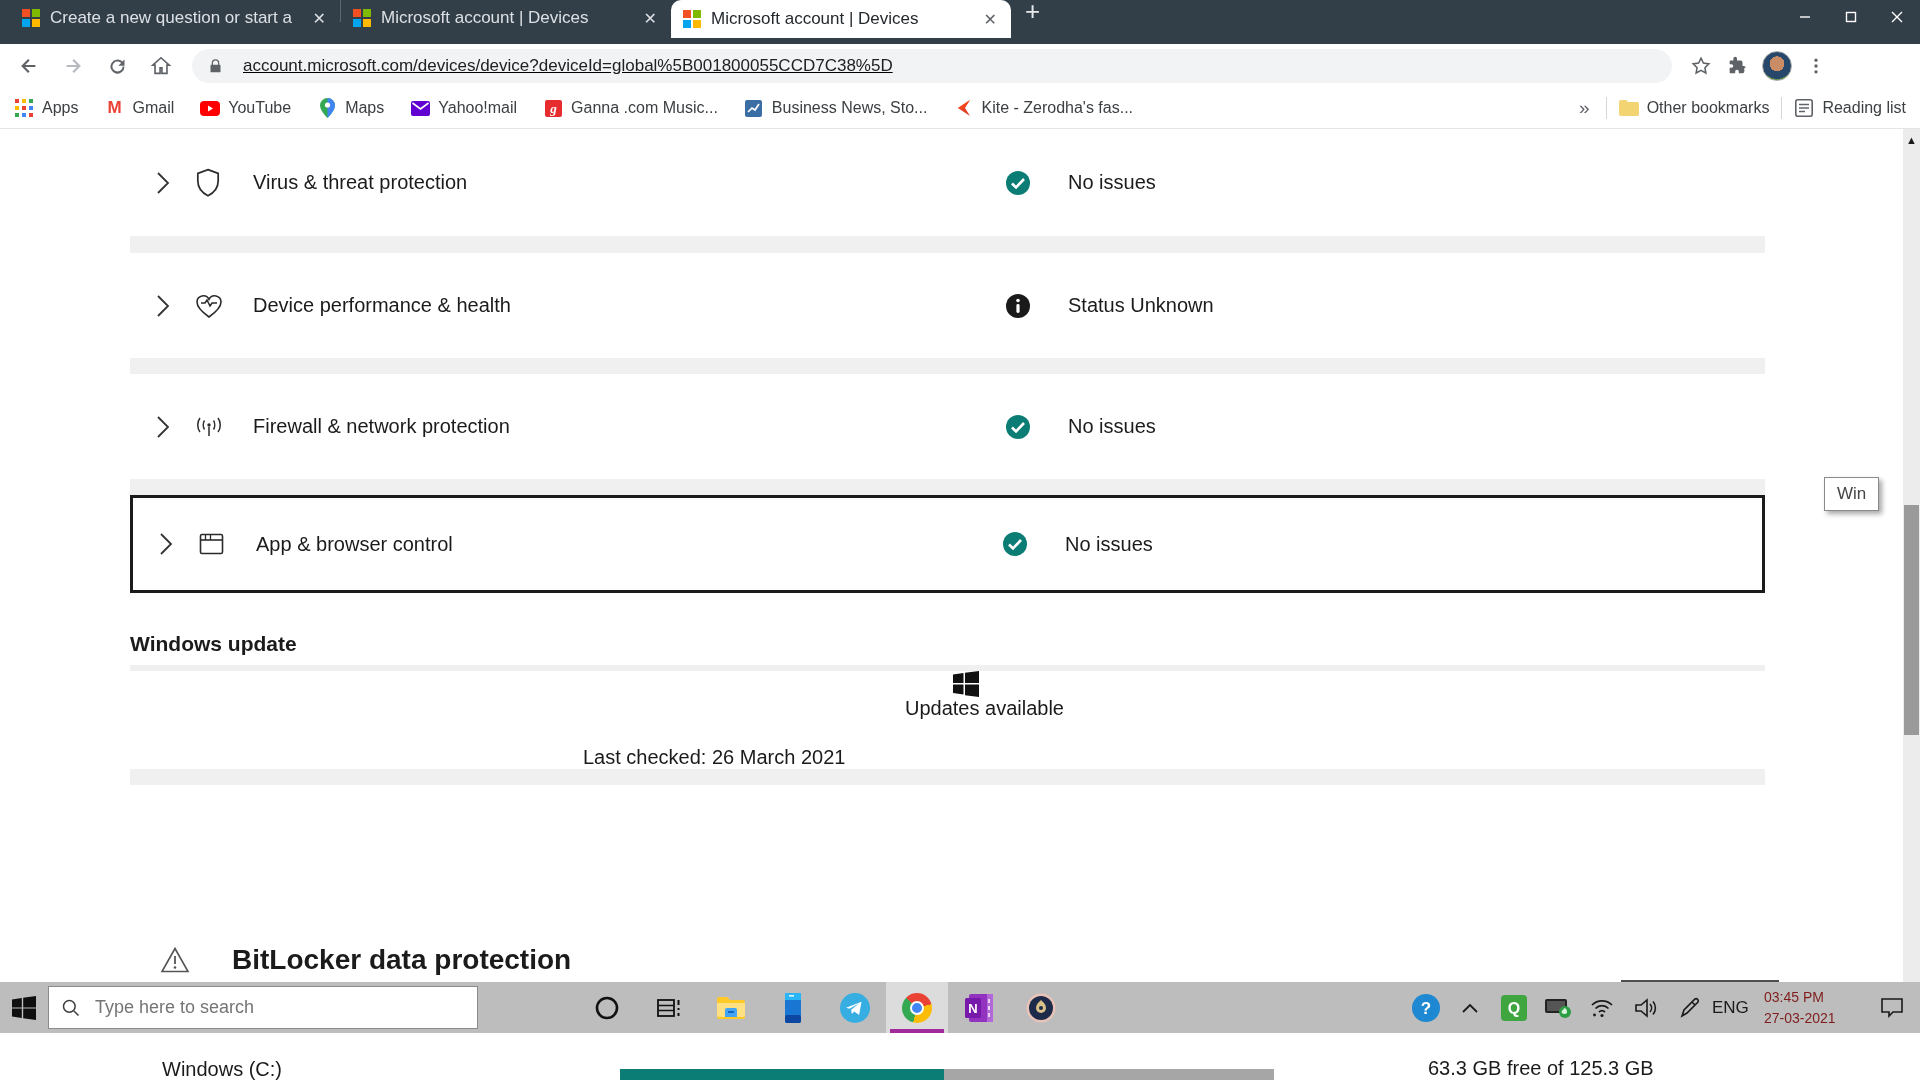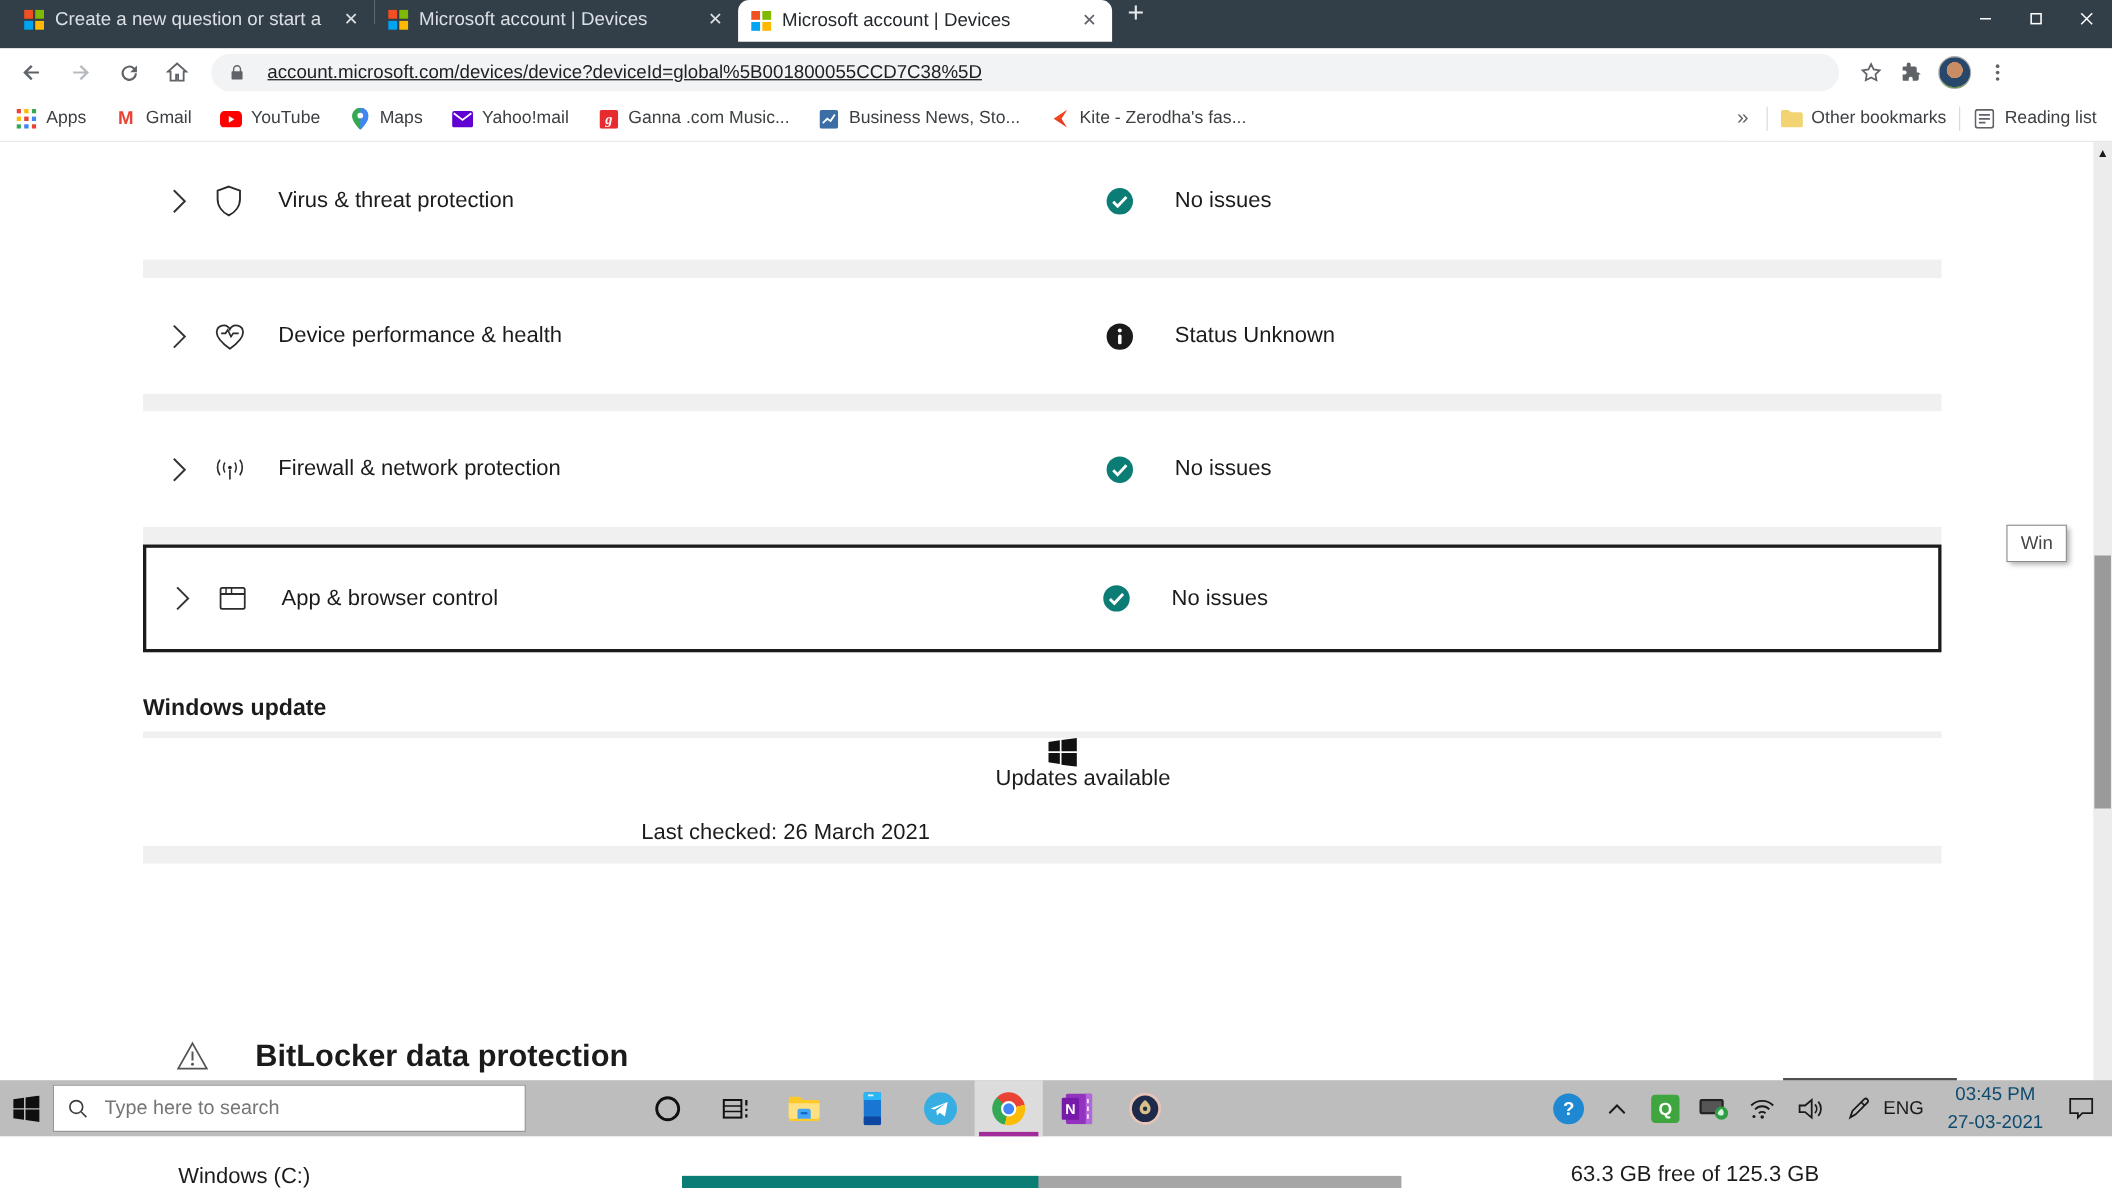--- a/index.html
+++ b/index.html
@@ -73,21 +73,21 @@
   .tb-start { width:48px; height:51px; display:flex; align-items:center; justify-content:center; }
   .tb-search { width:430px; height:43px; background:#fff; border:1px solid #8b8b8b; display:flex; align-items:center; padding:0 12px; gap:14px; }
   .tb-search input { border:none; outline:none; font-size:18px; color:#444; width:340px; background:transparent; font-family:"Liberation Sans",sans-serif; }
   .tb-app { width:62px; height:51px; display:flex; align-items:center; justify-content:center; position:relative; }
   .tb-app.first { margin-left:98px; }
   .tb-app.active-app { background:#dcdcdc; }
   .tb-app.active-app::after { content:""; position:absolute; left:4px; right:4px; bottom:0; height:4px; background:#a12b9b; }
   .tray { margin-left:auto; display:flex; align-items:center; height:51px; }
   .tray-item { width:44px; height:51px; display:flex; align-items:center; justify-content:center; color:#1a1a1a; }
   .tray-lang { font-size:17px; color:#1a1a1a; width:52px; }
-  .tray-clock { font-size:17px; color:#0c4a6e; text-align:center; line-height:1.45; width:100px; }
+  .tray-clock { font-size:14px; color:#7f1d1d; line-height:1.45; width:100px; }
   .tray-notif { width:56px; height:51px; display:flex; align-items:center; justify-content:center; }
 </style>
 </head>
 <body>
 
 <div class="tabstrip">
   <div class="tab" style="margin-left:10px;">
     <span class="favicon">
         <i style="background:#f25022"></i>
         <i style="background:#7fba00"></i>

